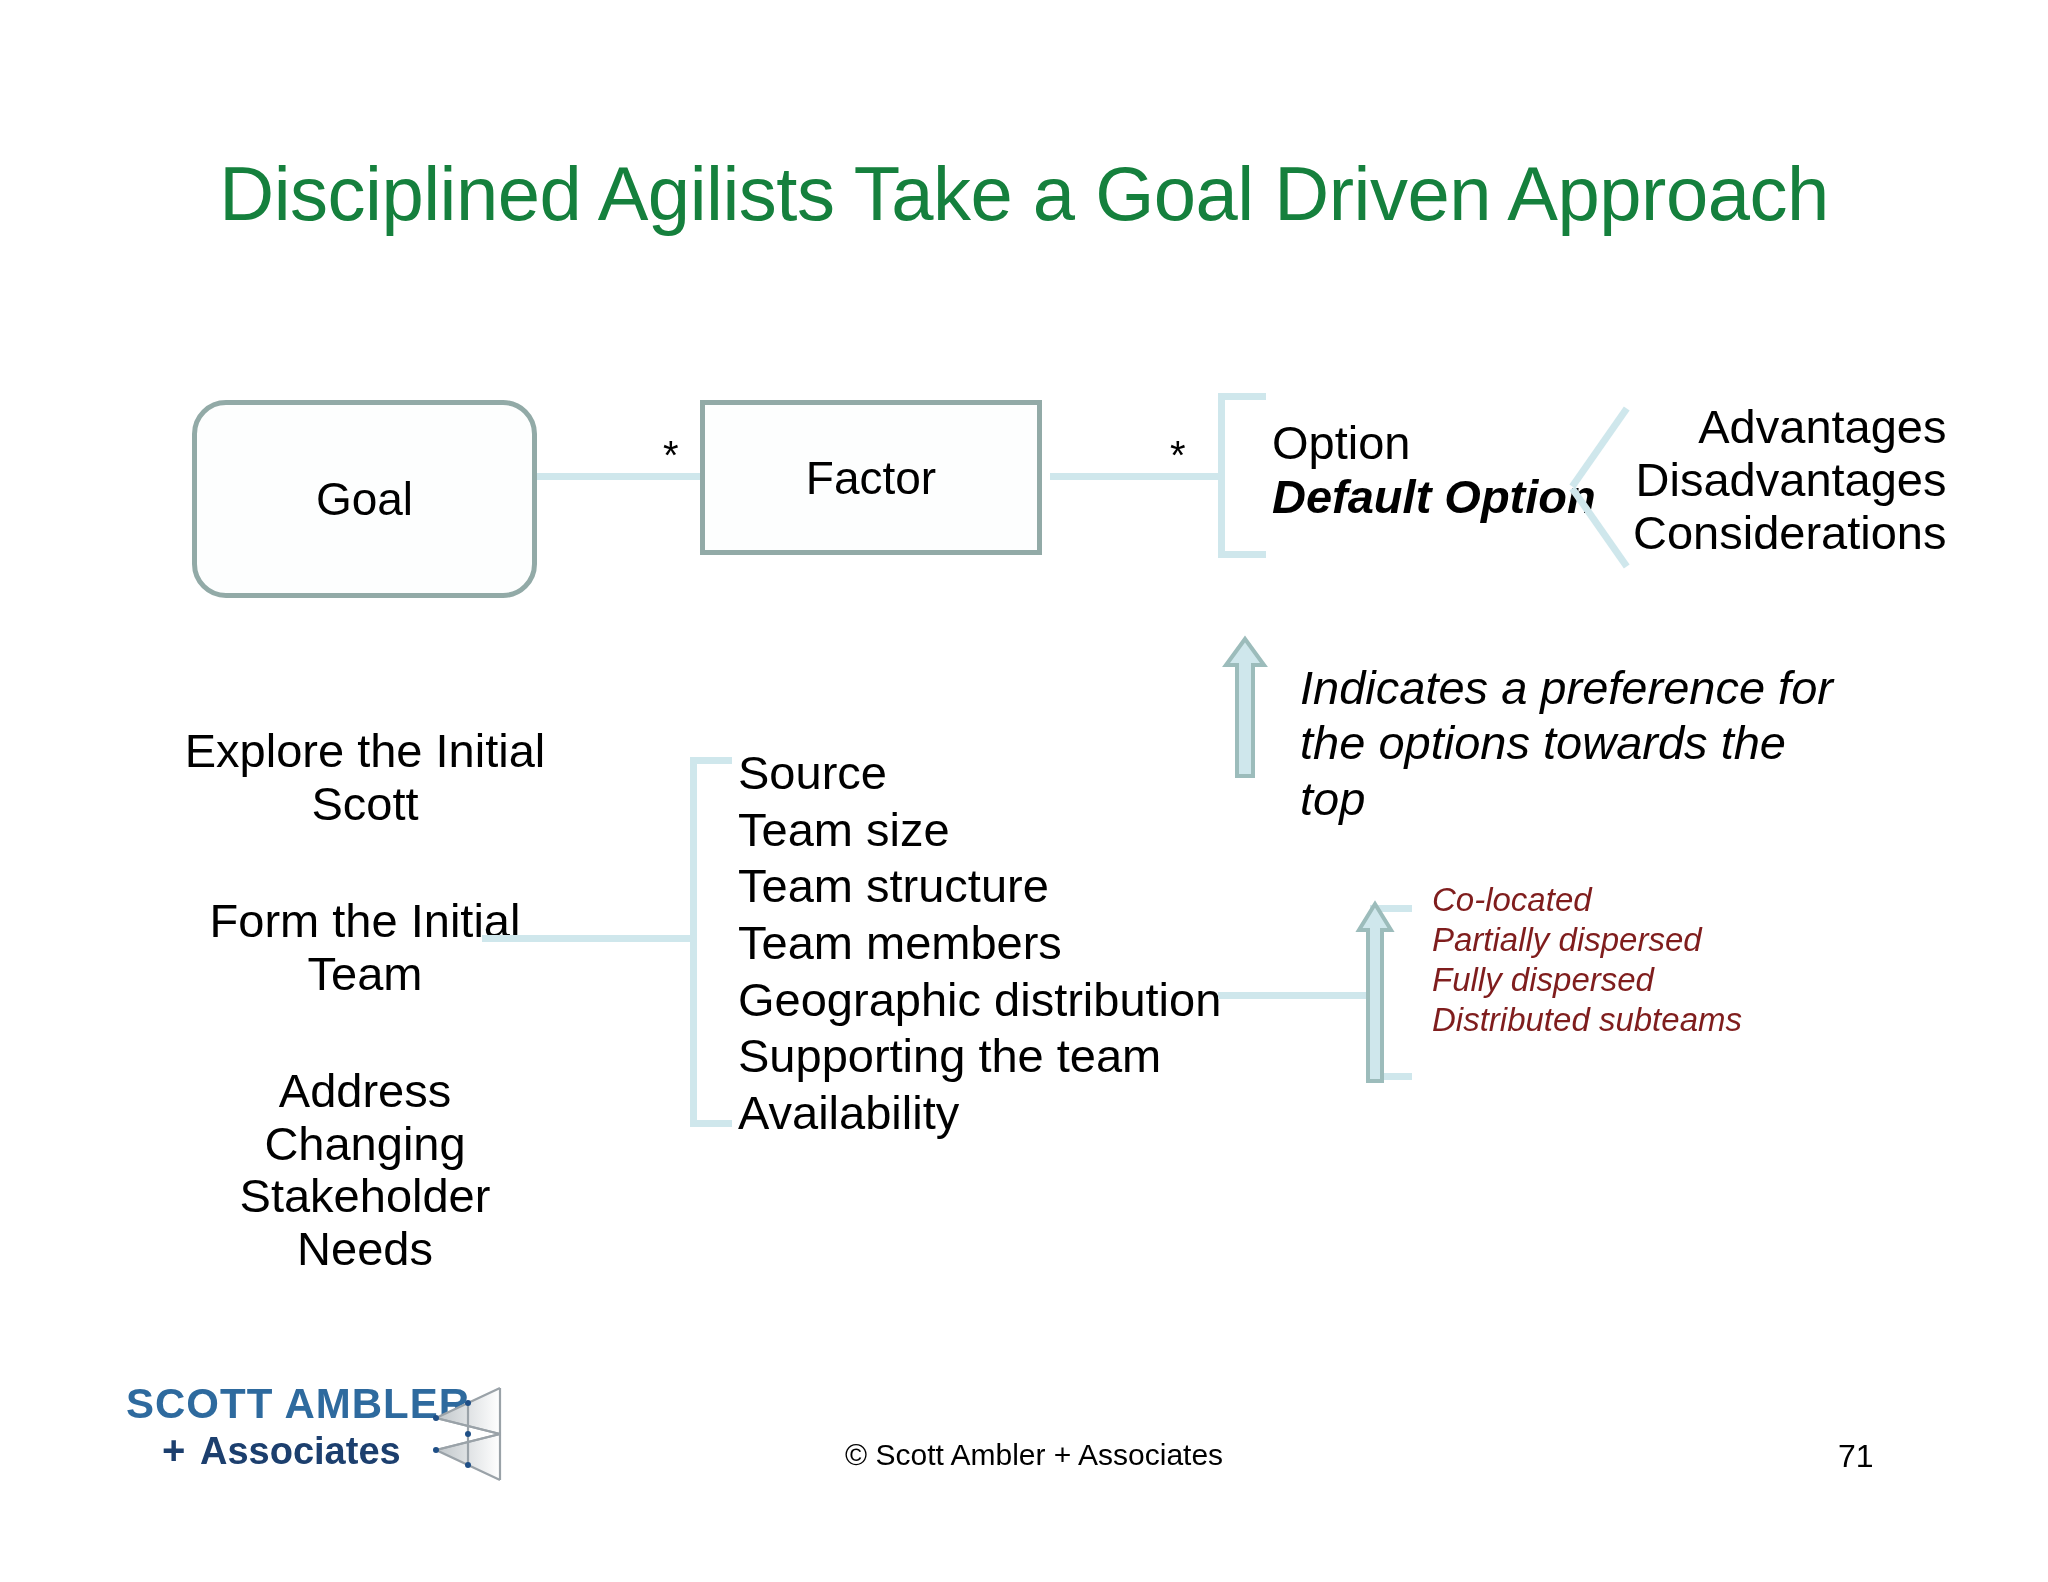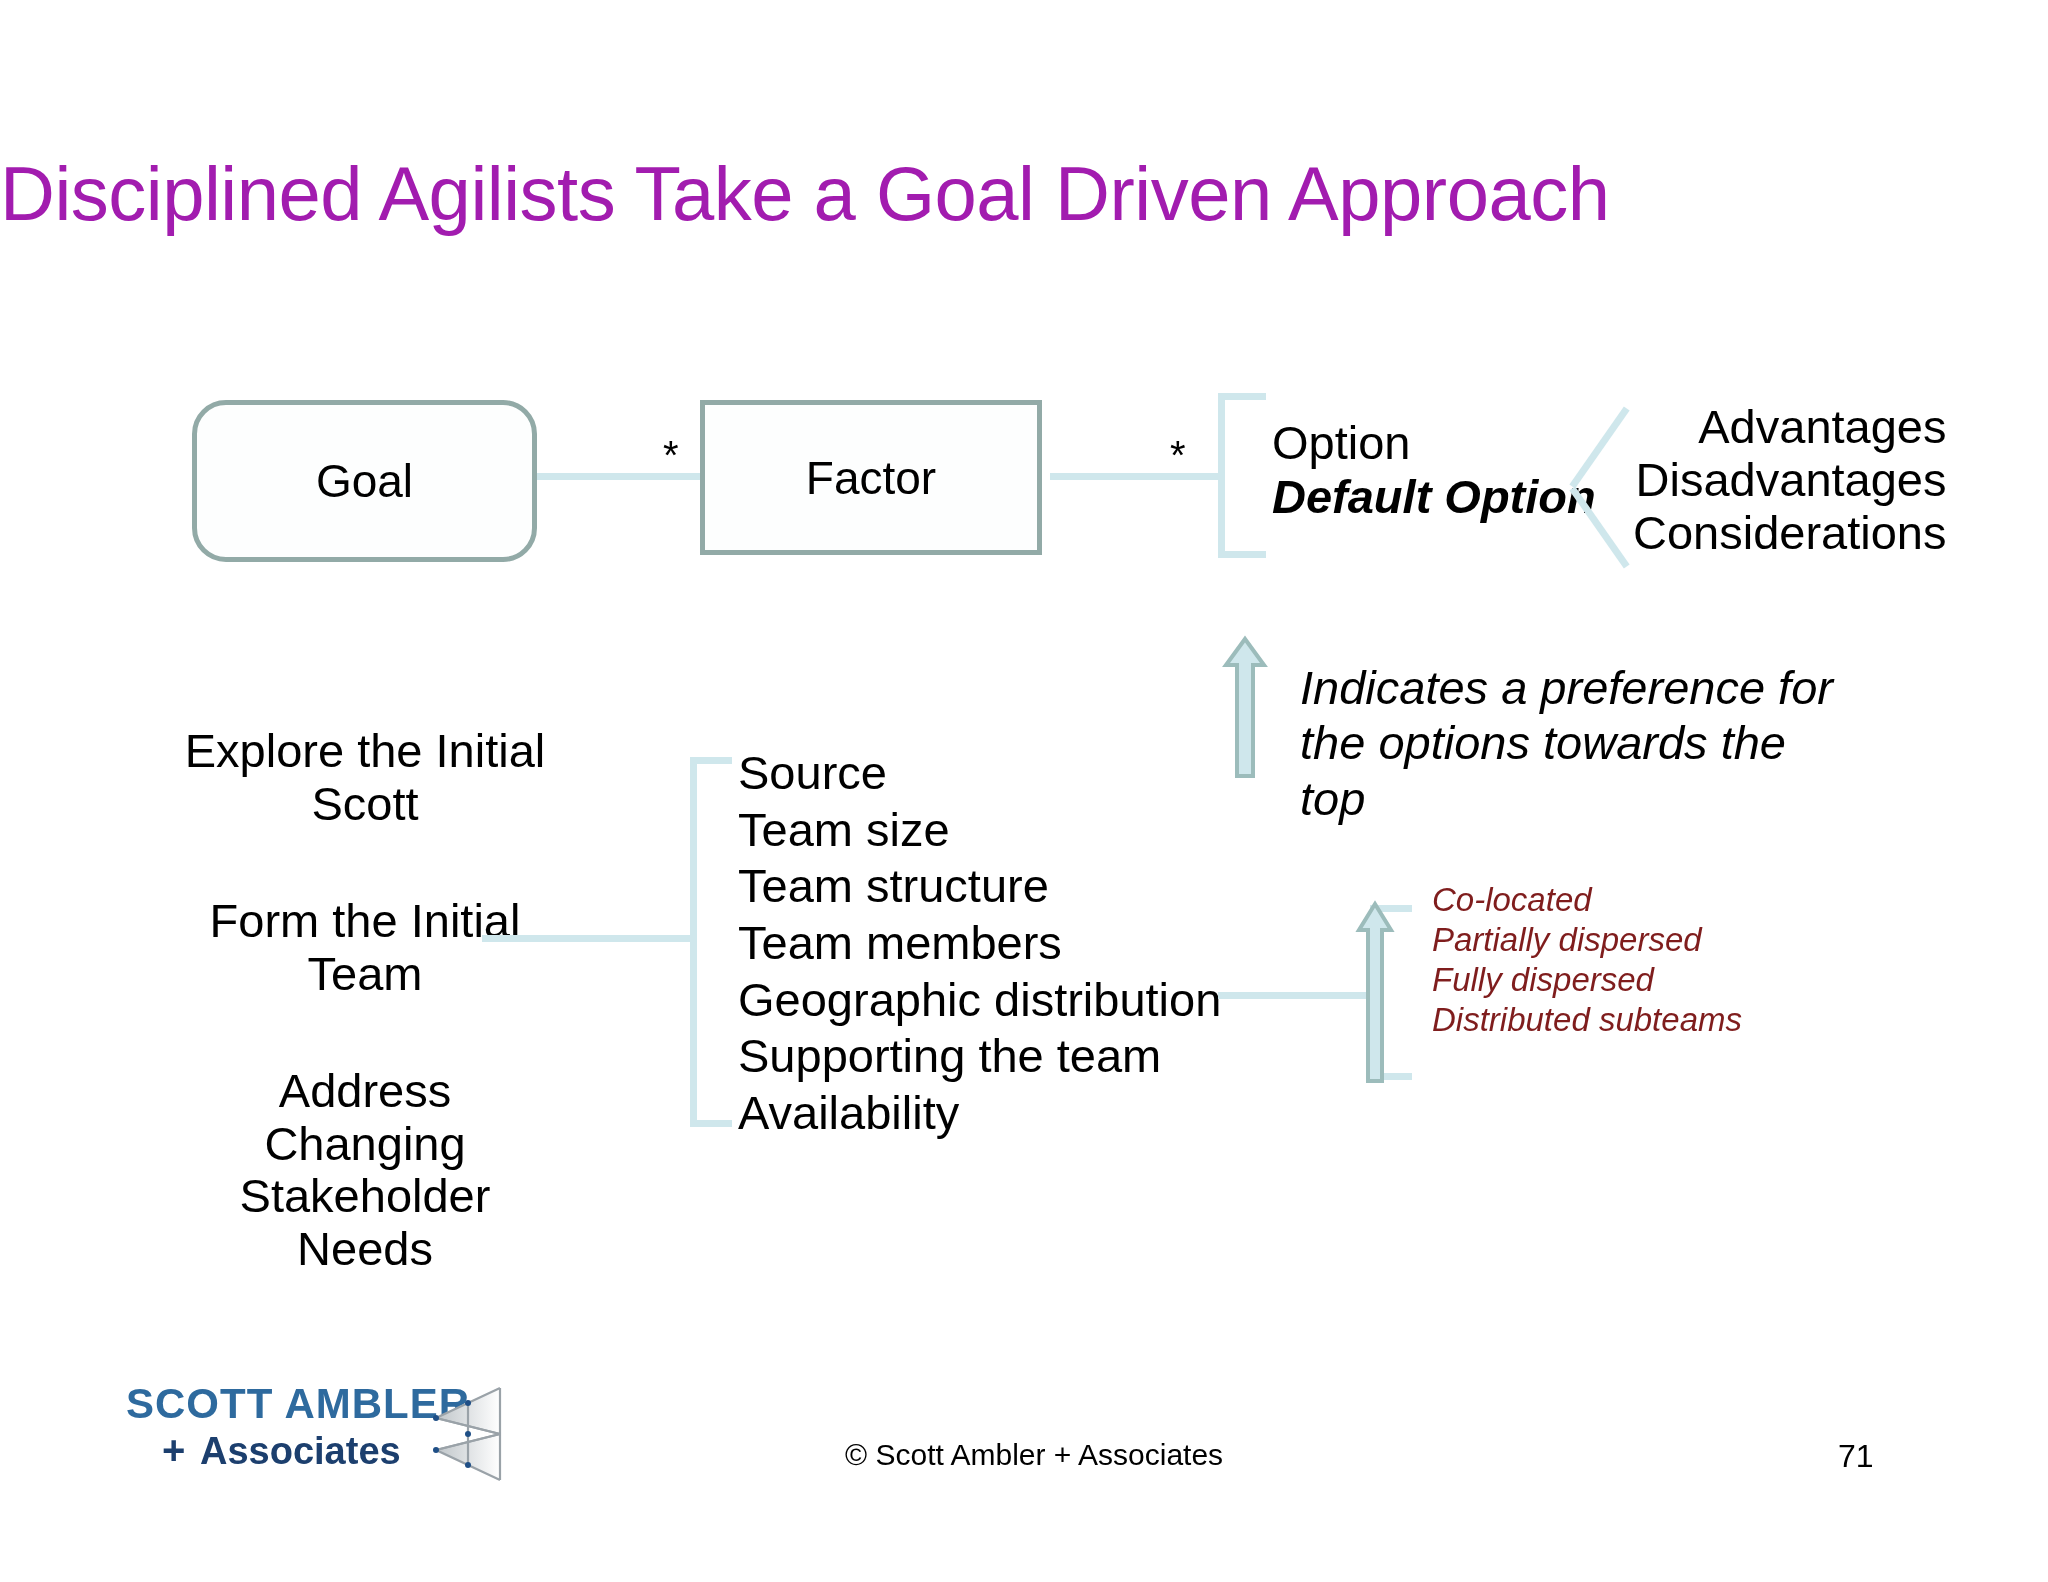--- a/index.html
+++ b/index.html
@@ -17,45 +17,45 @@
     background: #ffffff;
     overflow: hidden;
   }
 
   
   .slide-title {
     position: absolute;
     left: 0;
     top: 150px;
     width: 2048px;
-    text-align: left;
+    text-align: center;
     font-size: 76px;
     font-weight: 400;
-    color: #a21caf;
+    color: #15803d;
     letter-spacing: -0.5px;
     white-space: nowrap;
   }
 
   
   .entity-box {
     position: absolute;
     border: 5px solid #92aaa7;
     background: #fdfefe;
     display: flex;
     align-items: center;
     justify-content: center;
     font-size: 46px;
     color: #000;
     box-sizing: border-box;
   }
   #goal-box {
     left: 192px;
     top: 400px;
     width: 345px;
-    height: 162px;
+    height: 198px;
     border-radius: 34px;
   }
   #factor-box {
     left: 700px;
     top: 400px;
     width: 342px;
     height: 155px;
     border-radius: 0;
   }
 

